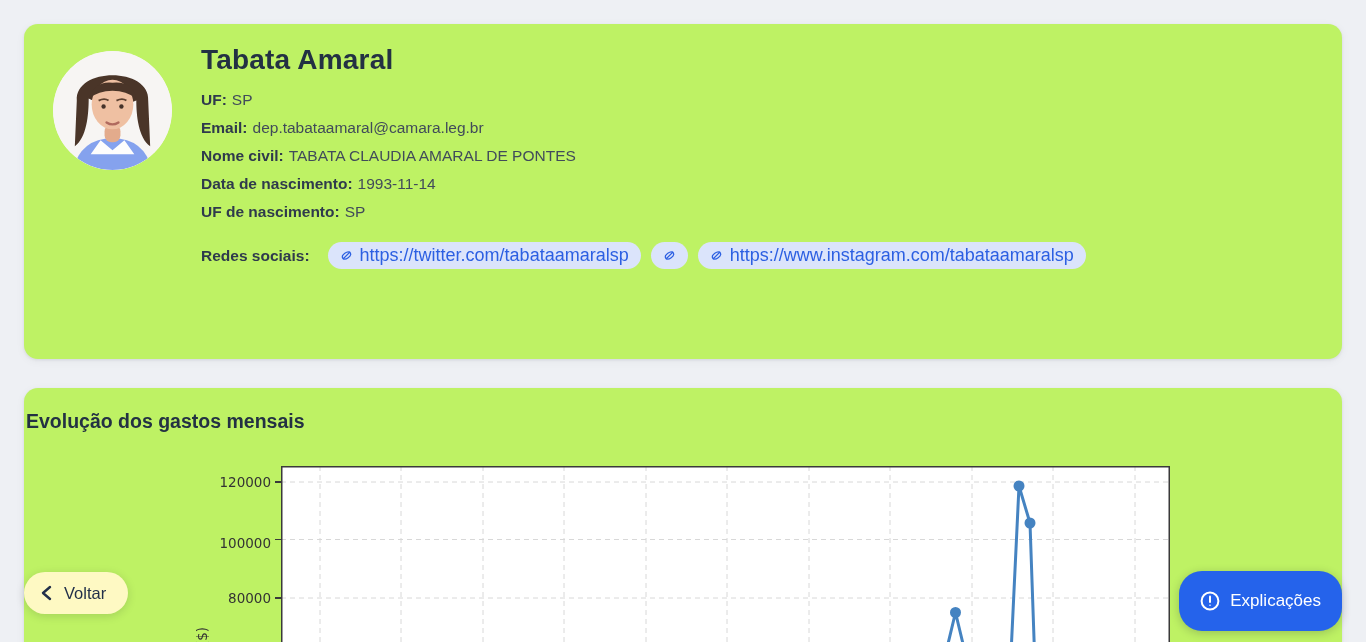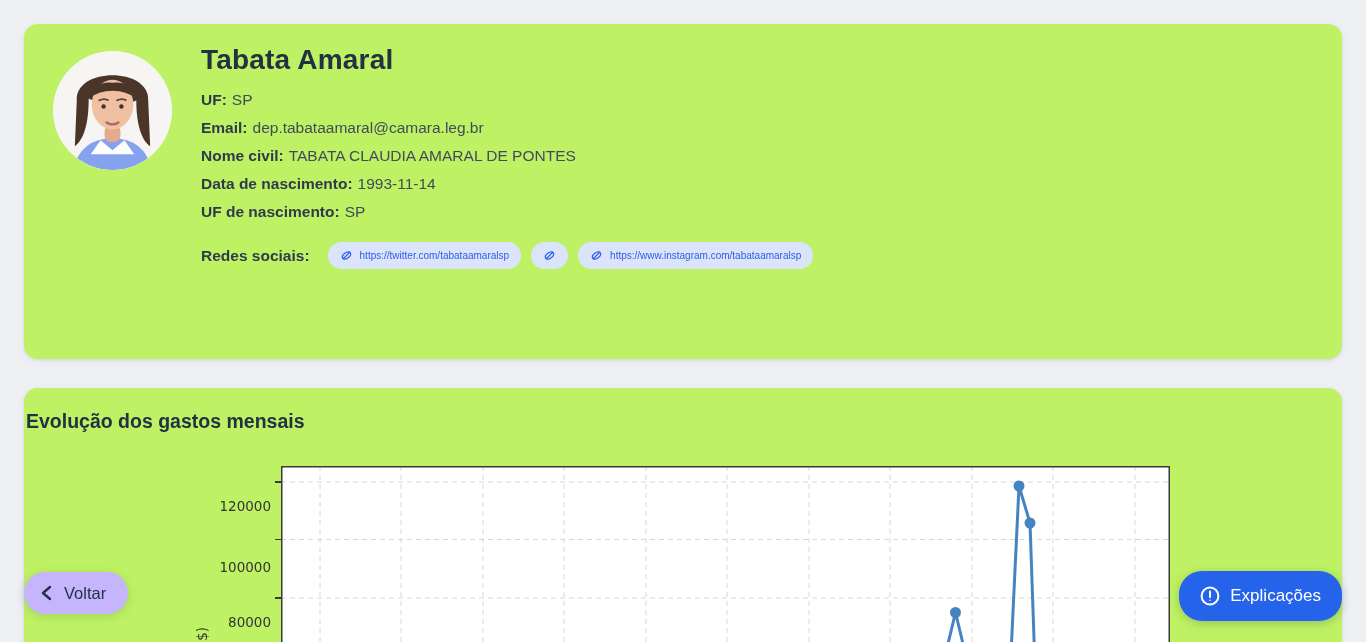--- a/index.html
+++ b/index.html
@@ -43,64 +43,63 @@
     margin-top: 16px;
     display: flex; flex-wrap: wrap; align-items: center;
     column-gap: 10px; row-gap: 9px;
     width: 1105px;
   }
   .social-label { font-weight: 700; color: #2f3a4c; font-size: 15.5px; margin-right: 8px; }
   .chip {
     display: inline-flex; align-items: center; gap: 7px;
     height: 27px; padding: 0 12px;
     background: #dbe4fb; border-radius: 14px;
-    color: #2c5fe2; font-size: 10px; text-decoration: none;
+    color: #2c5fe2; font-size: 18px; text-decoration: none;
     border: none; cursor: pointer; white-space: nowrap;
   }
   .tag-icon { width: 13px; height: 13px; stroke: #2c5fe2; fill: none; stroke-width: 1.5; }
 
   h2 {
     margin: 0; position: absolute; left: 2px; top: 22px;
     font-size: 19.5px; font-weight: 700; color: #233143;
   }
 
   .chart-area { position: absolute; left: 0; top: 78px; width: 1170px; height: 250px; }
   .y-labels { position: absolute; left: 0; top: 0; width: 257px; height: 250px; }
   .ytick {
     position: absolute; right: 10px; width: 120px; text-align: right;
     font-family: "DejaVu Sans", sans-serif; font-size: 13.5px; color: #333333;
     line-height: 20px;
-    margin-top: 24px;
   }
   .tickmark { position: absolute; right: 0; width: 6px; height: 1.5px; background: #3a3a3a; }
   .ylabel {
     position: absolute; left: 170px; top: 180px;
     transform: rotate(-90deg); transform-origin: 0 0;
     font-family: "DejaVu Sans", sans-serif; font-size: 13.5px; color: #333333;
     white-space: nowrap;
   }
   .plot { position: absolute; left: 257px; top: 0; background: #ffffff; }
   .plot .grid { stroke: #d8d8d8; stroke-width: 1; stroke-dasharray: 5 4; }
   .plot .spine { stroke: #3a3a3a; stroke-width: 1.5; }
   .plot .dataline { fill: none; stroke: #4583c1; stroke-width: 3; stroke-linejoin: round; }
   .plot .datapoint { fill: #4583c1; }
 
   .back-btn {
     position: absolute; left: 24px; top: 572px; height: 42px;
     display: inline-flex; align-items: center; gap: 11px;
     padding: 0 22px 0 16px; border: none; border-radius: 21px;
-    background: #c4b5fd; color: #22304a;
+    background: #fef9c3; color: #22304a;
     font-family: "Liberation Sans", sans-serif; font-size: 16.5px; font-weight: 500;
     box-shadow: 0 2px 10px rgba(16,24,40,.15);
     cursor: pointer; z-index: 5;
   }
   .chevron-left { width: 13px; height: 16px; stroke: #22304a; stroke-width: 2.4; fill: none;
                   stroke-linecap: round; stroke-linejoin: round; }
   .explain-btn {
-    position: absolute; right: 24px; top: 571px; height: 50px;
+    position: absolute; right: 24px; top: 571px; height: 60px;
     display: inline-flex; align-items: center; gap: 10px;
     padding: 0 21px; border: none; border-radius: 23px;
     background: #2563eb; color: #ffffff;
     font-family: "Liberation Sans", sans-serif; font-size: 17px; font-weight: 500;
     box-shadow: 0 2px 10px rgba(16,24,40,.22);
     cursor: pointer; z-index: 5; justify-content: space-between;
   }
   .alert-icon { width: 20px; height: 20px; stroke: #ffffff; fill: none; stroke-width: 2; }
 </style>
 </head>

